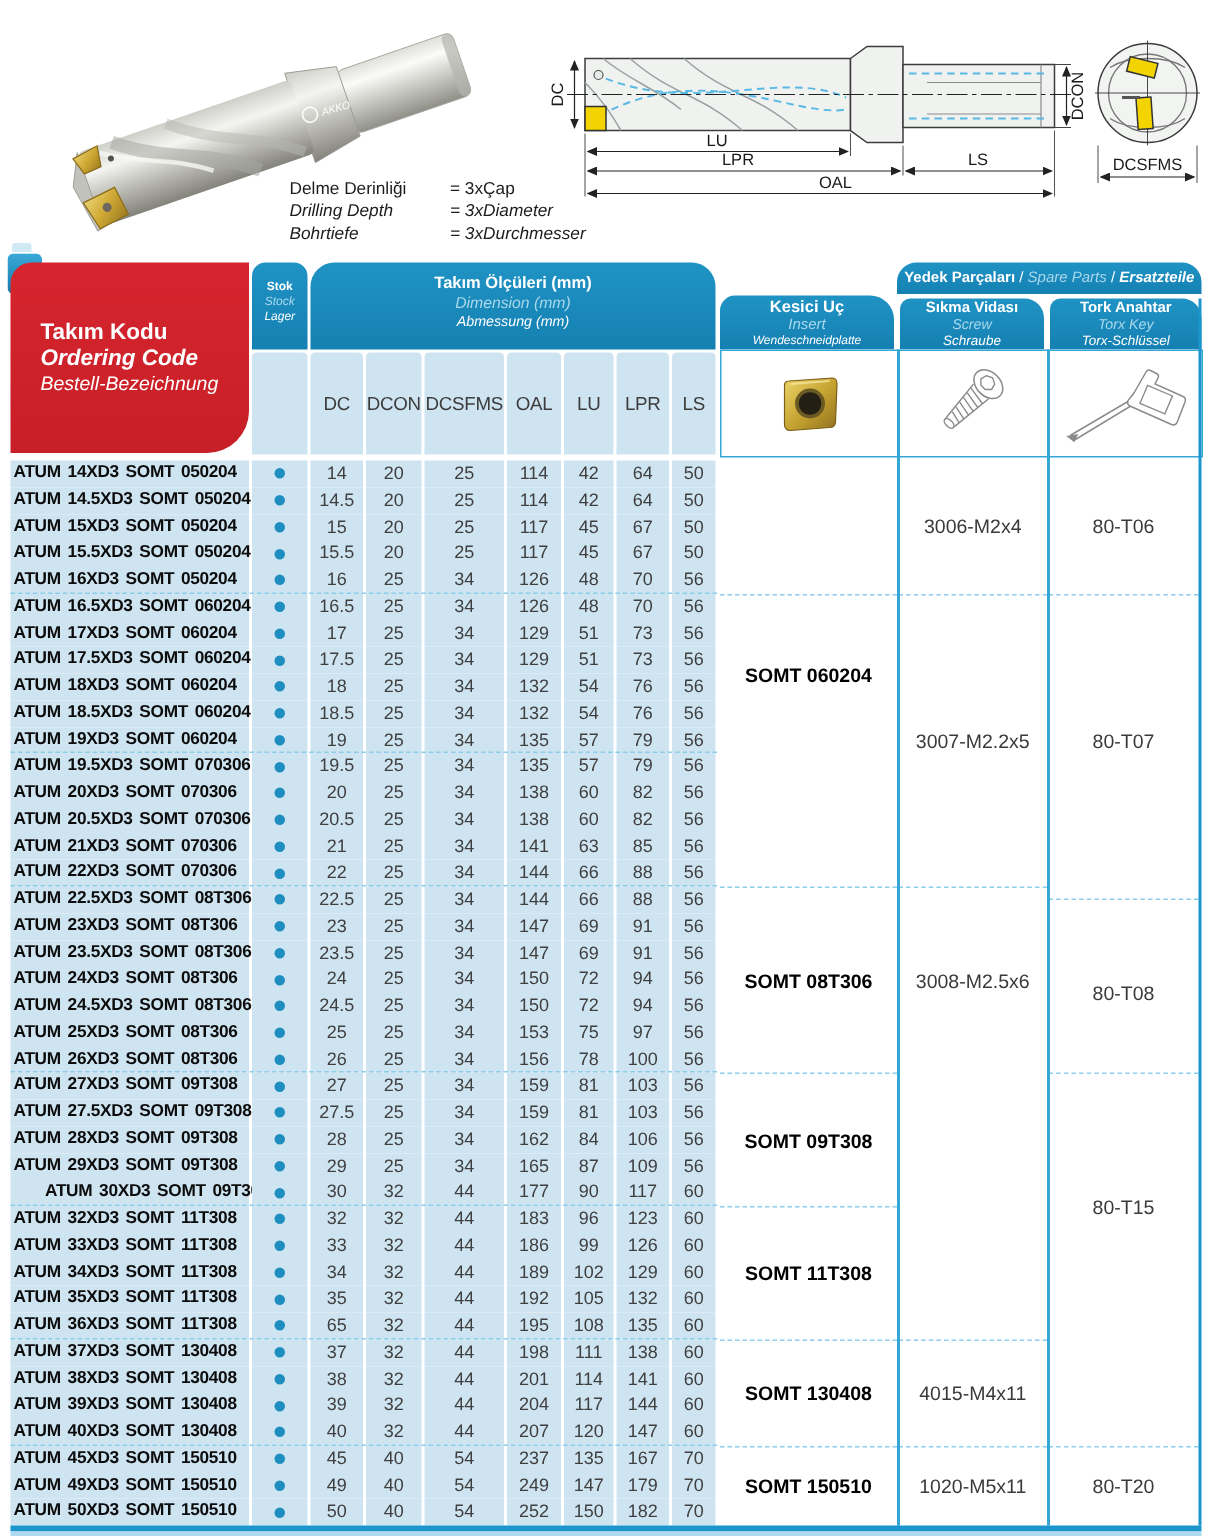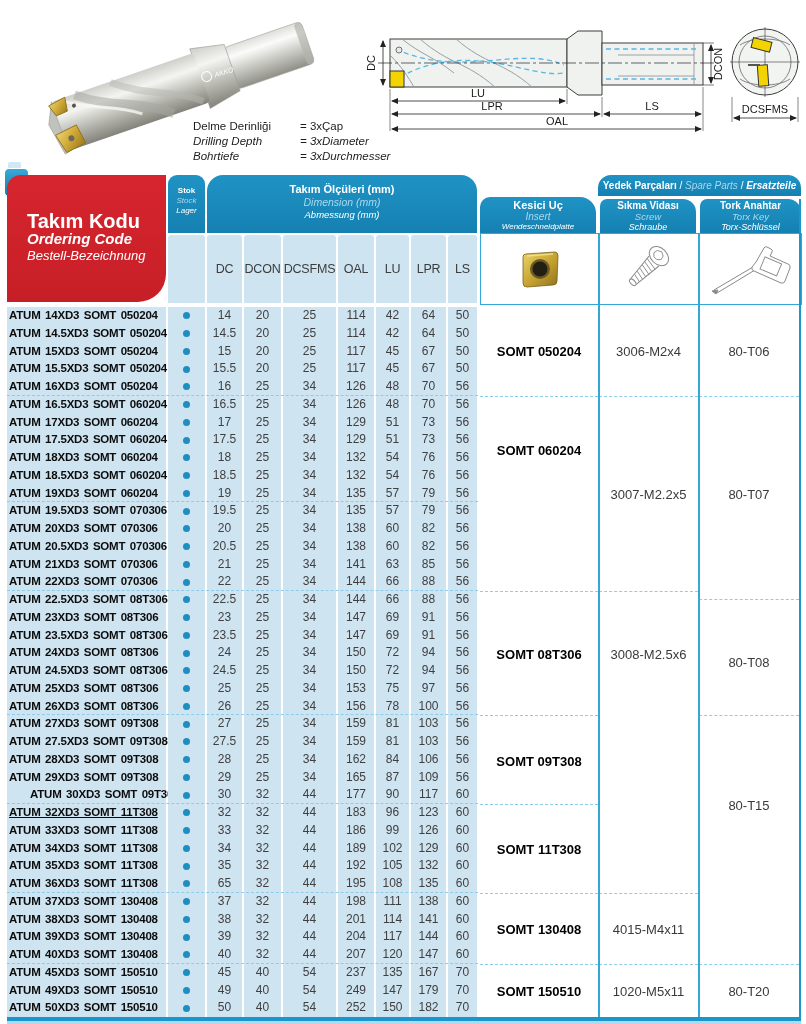--- a/index.html
+++ b/index.html
@@ -4,21 +4,21 @@
 <style>
   html,body{margin:0;padding:0;background:#fff;}
   .page{position:relative;width:806px;height:1024px;background:#fff;overflow:hidden;
         font-family:"Liberation Sans", sans-serif;}
   .abs{position:absolute;}
 
   
   .red-box{left:7px;top:175px;width:159px;height:127px;
     background:linear-gradient(#d6252e,#c71f27);
     border-radius:14px 0 28px 0;color:#fff;padding:38px 0 0 20px;box-sizing:border-box;}
-  .red-box .l1{font-weight:bold;font-size:20px;line-height:17px;}
+  .red-box .l1{font-weight:bold;font-size:15px;line-height:17px;}
   .red-box .l2{font-weight:bold;font-style:italic;font-size:15px;line-height:18px;}
   .red-box .l3{font-style:italic;font-size:13px;line-height:16px;}
 
   .band{background:linear-gradient(#1f93c4,#1580b2);color:#fff;text-align:center;box-sizing:border-box;}
   .band .t1{font-weight:bold;}
   .band .t2{font-style:italic;color:#a9d8ec;}
   .band .t3{font-style:italic;}
 
   .stock-band{left:168px;top:175px;width:37px;height:58px;border-radius:9px 9px 0 0;padding-top:11px;}
   .stock-band div{font-size:8px;line-height:10px;}
@@ -680,21 +680,21 @@
         </div>
         <div class="c-num cellbg" style="width: 35px;">30</div>
         <div class="c-num cellbg" style="width: 37px;">32</div>
         <div class="c-num cellbg" style="width: 53px;">44</div>
         <div class="c-num cellbg" style="width: 36px;">177</div>
         <div class="c-num cellbg" style="width: 33px;">90</div>
         <div class="c-num cellbg" style="width: 35px;">117</div>
         <div class="c-num cellbg" style="width: 29px;">60</div>
       </div>
       <div class="row gs">
-        <div class="c-code cellbg" style="width: 159px; text-decoration: underline;">ATUM 32XD3 SOMT 11T308</div>
+        <div class="c-code cellbg" style="width: 159px;">ATUM 32XD3 SOMT 11T308</div>
         <div class="c-stock cellbg" style="width: 37px;">
           <div class="dot"></div>
         </div>
         <div class="c-num cellbg" style="width: 35px;">32</div>
         <div class="c-num cellbg" style="width: 37px;">32</div>
         <div class="c-num cellbg" style="width: 53px;">44</div>
         <div class="c-num cellbg" style="width: 36px;">183</div>
         <div class="c-num cellbg" style="width: 33px;">96</div>
         <div class="c-num cellbg" style="width: 35px;">123</div>
         <div class="c-num cellbg" style="width: 29px;">60</div>
@@ -838,23 +838,20 @@
         <div class="c-num cellbg" style="width: 37px;">40</div>
         <div class="c-num cellbg" style="width: 53px;">54</div>
         <div class="c-num cellbg" style="width: 36px;">252</div>
         <div class="c-num cellbg" style="width: 33px;">150</div>
         <div class="c-num cellbg" style="width: 35px;">182</div>
         <div class="c-num cellbg" style="width: 29px;">70</div>
       </div>
     </div>
 
   <div class="abs" id="rcells">
-      <div class="rcell bold" style="left: 0px; width: 118px; top: 0px; height: 88.75px;">
-        <div class="lbl" style="top: 50%;">SOMT 050204</div>
-      </div>
       <div class="rcell dash-top bold" style="left: 0px; width: 118px; top: 88.75px; height: 106.5px;">
         <div class="lbl" style="top: 50%;">SOMT 060204</div>
       </div>
       <div class="rcell dash-top bold" style="left: 0px; width: 118px; top: 284px; height: 124.25px;">
         <div class="lbl" style="top: 50%;">SOMT 08T306</div>
       </div>
       <div class="rcell dash-top bold" style="left: 0px; width: 118px; top: 408.25px; height: 88.75px;">
         <div class="lbl" style="top: 50%;">SOMT 09T308</div>
       </div>
       <div class="rcell dash-top bold" style="left: 0px; width: 118px; top: 497px; height: 88.75px;">

